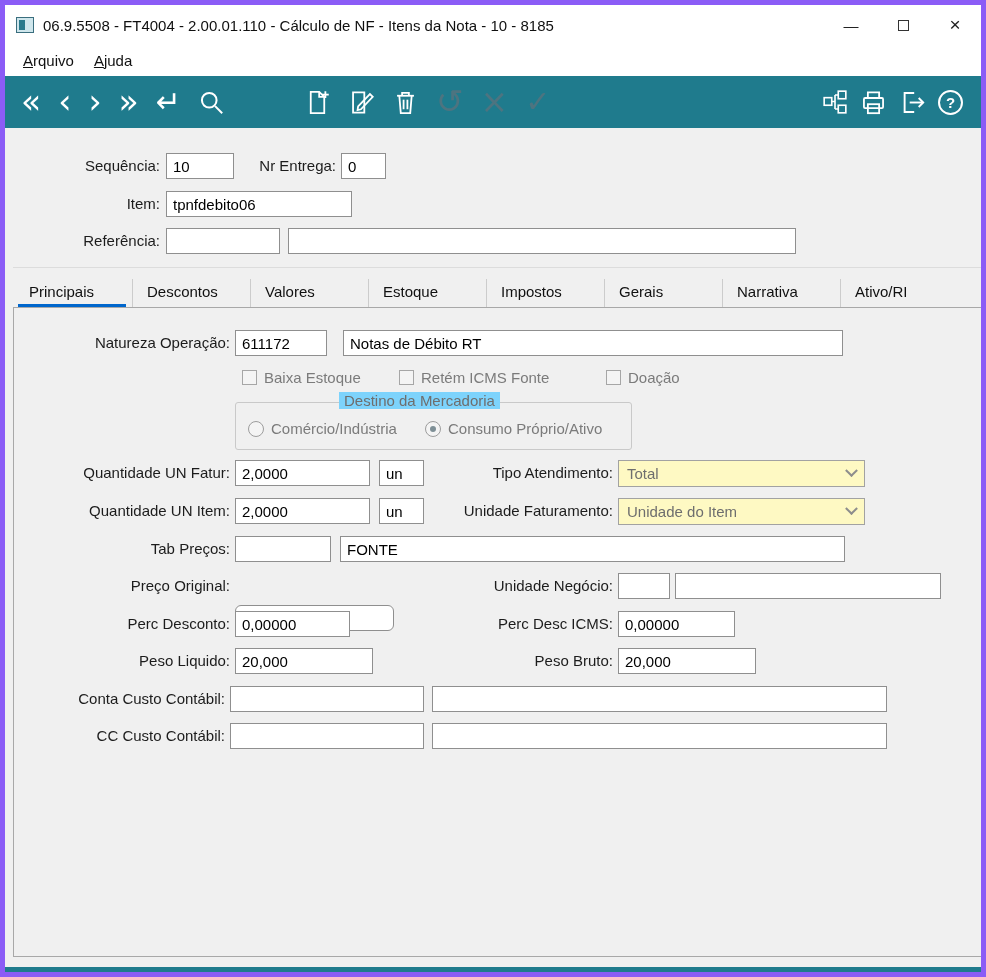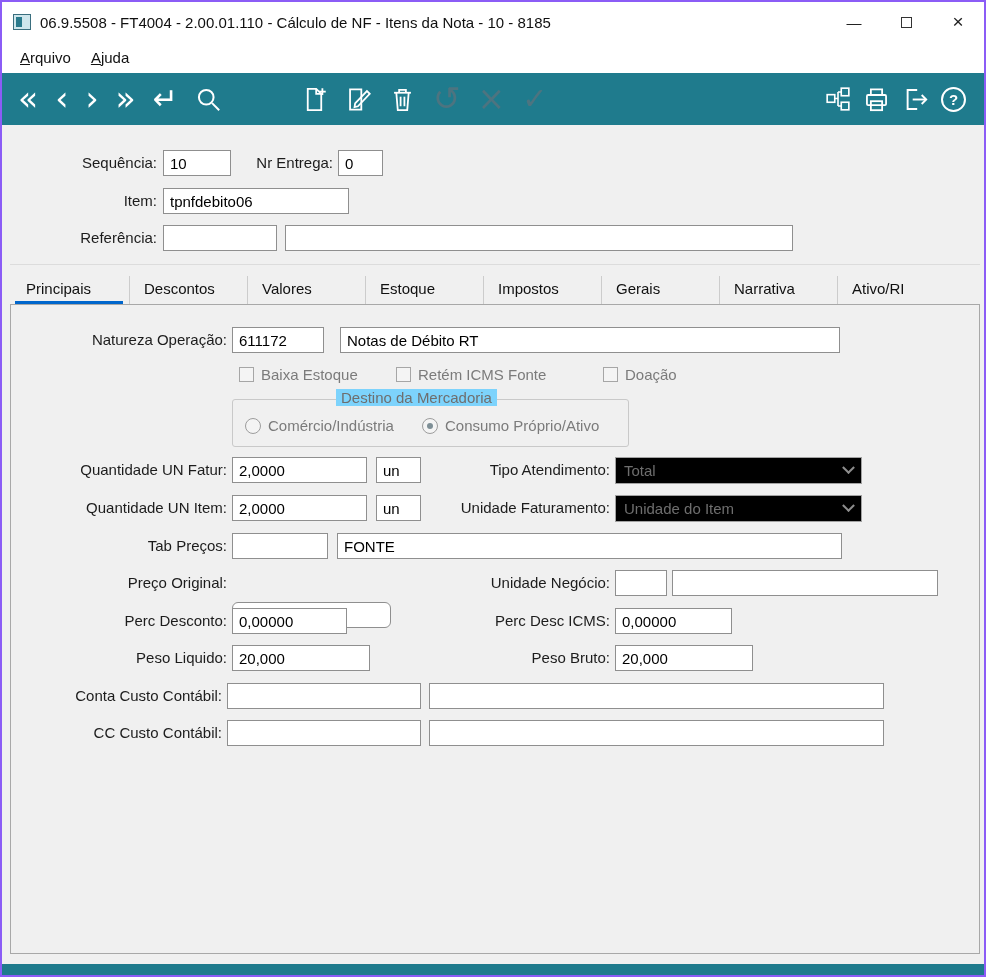--- a/index.html
+++ b/index.html
@@ -1,20 +1,20 @@
 <!DOCTYPE html>
 <html><head>
 <meta charset="utf-8">
 <style>
   * { margin:0; padding:0; box-sizing:border-box; }
   html,body { background:#e8e8e8; }
   body { font-family:"Liberation Sans", sans-serif; }
   #window {
     position:relative; width:986px; height:977px;
-    background:#f0f0f0; border:2px solid #8b5cf6; overflow:hidden;
+    background:#f0f0f0; border:5px solid #8b5cf6; overflow:hidden;
   }
   
   .titlebar { position:absolute; top:0; left:0; right:0; height:40px; background:#ffffff; display:flex; align-items:center; }
   .app-icon { width:18px; height:16px; margin-left:11px; border:1px solid #3a6e7e; background:#cfe6ec; position:relative; }
   .app-icon::after { content:""; position:absolute; left:2px; top:2px; width:6px; height:10px; background:#2a7a8c; }
   .title-text { margin-left:9px; font-size:15px; color:#101010; white-space:nowrap; }
   .win-controls { margin-left:auto; display:flex; height:100%; }
   .win-btn { width:52px; height:100%; display:flex; align-items:center; justify-content:center; font-size:15px; color:#222; cursor:default; }
   .max-shape { width:11px; height:11px; border:1px solid #333; display:inline-block; }
   .close-glyph { font-size:19px; }
@@ -27,21 +27,21 @@
   .tb-ch { color:#fff; font-size:33px; line-height:48px; font-family:"DejaVu Sans", sans-serif; font-weight:400; margin-right:17px; cursor:default; user-select:none; }
   .tb-ch.sm { font-size:30px; }
   .tb-svg { margin-right:17px; cursor:default; }
   .tb-ch.dis { color:#4d7480; }
   .tb-right { margin-left:auto; display:flex; align-items:center; }
   .tb-right .tb-svg { margin-right:12px; }
   .help-circle { width:25px; height:25px; border:2px solid #fff; border-radius:50%; color:#fff; display:flex; align-items:center; justify-content:center; font-size:15px; font-weight:bold; margin-right:2px; }
   
   .lbl { position:absolute; height:26px; line-height:26px; font-size:15px; color:#1c1c1c; text-align:right; white-space:nowrap; }
   .field { position:absolute; height:26px; background:#fff; border:1px solid #8f8f8f; font-size:15px; color:#000; padding:0 6px; font-family:Liberation Sans, sans-serif; outline:none; }
-  .combo { position:absolute; height:27px; background:#000000; border:1px solid #a2a2a2; color:#6e6e6e; font-size:15px; display:flex; align-items:center; padding:0 8px; }
+  .combo { position:absolute; height:27px; background:#fef9c3; border:1px solid #a2a2a2; color:#6e6e6e; font-size:15px; display:flex; align-items:center; padding:0 8px; }
   .chev { width:9px; height:9px; border-right:2px solid #8d8d8d; border-bottom:2px solid #8d8d8d; transform:rotate(45deg) translate(-2px,-2px); margin-left:auto; }
   .chk { position:absolute; display:flex; align-items:center; height:20px; color:#7b7b7b; font-size:15px; }
   .cb-box { width:15px; height:15px; background:#f4f4f4; border:1px solid #a6a6a6; margin-right:7px; }
   .rad { position:absolute; display:flex; align-items:flex-end; height:20px; color:#7b7b7b; font-size:15px; }
   .rb { width:16px; height:16px; border:1px solid #9d9d9d; border-radius:50%; background:#f4f4f4; margin-right:7px; position:relative; }
   .rb.sel::after { content:""; position:absolute; left:4px; top:4px; width:6px; height:6px; border-radius:50%; background:#7e8f96; }
   .groupbox { position:absolute; border:1px solid #c9c9c9; border-radius:3px; }
   .groupbox-title { position:absolute; top:-11px; left:103px; background:#7dd3fc; padding:0 5px; font-size:15px; color:#6e6e6e; white-space:nowrap; }
   
   .tabs { position:absolute; top:274px; left:10px; width:950px; height:28px; display:flex; }

